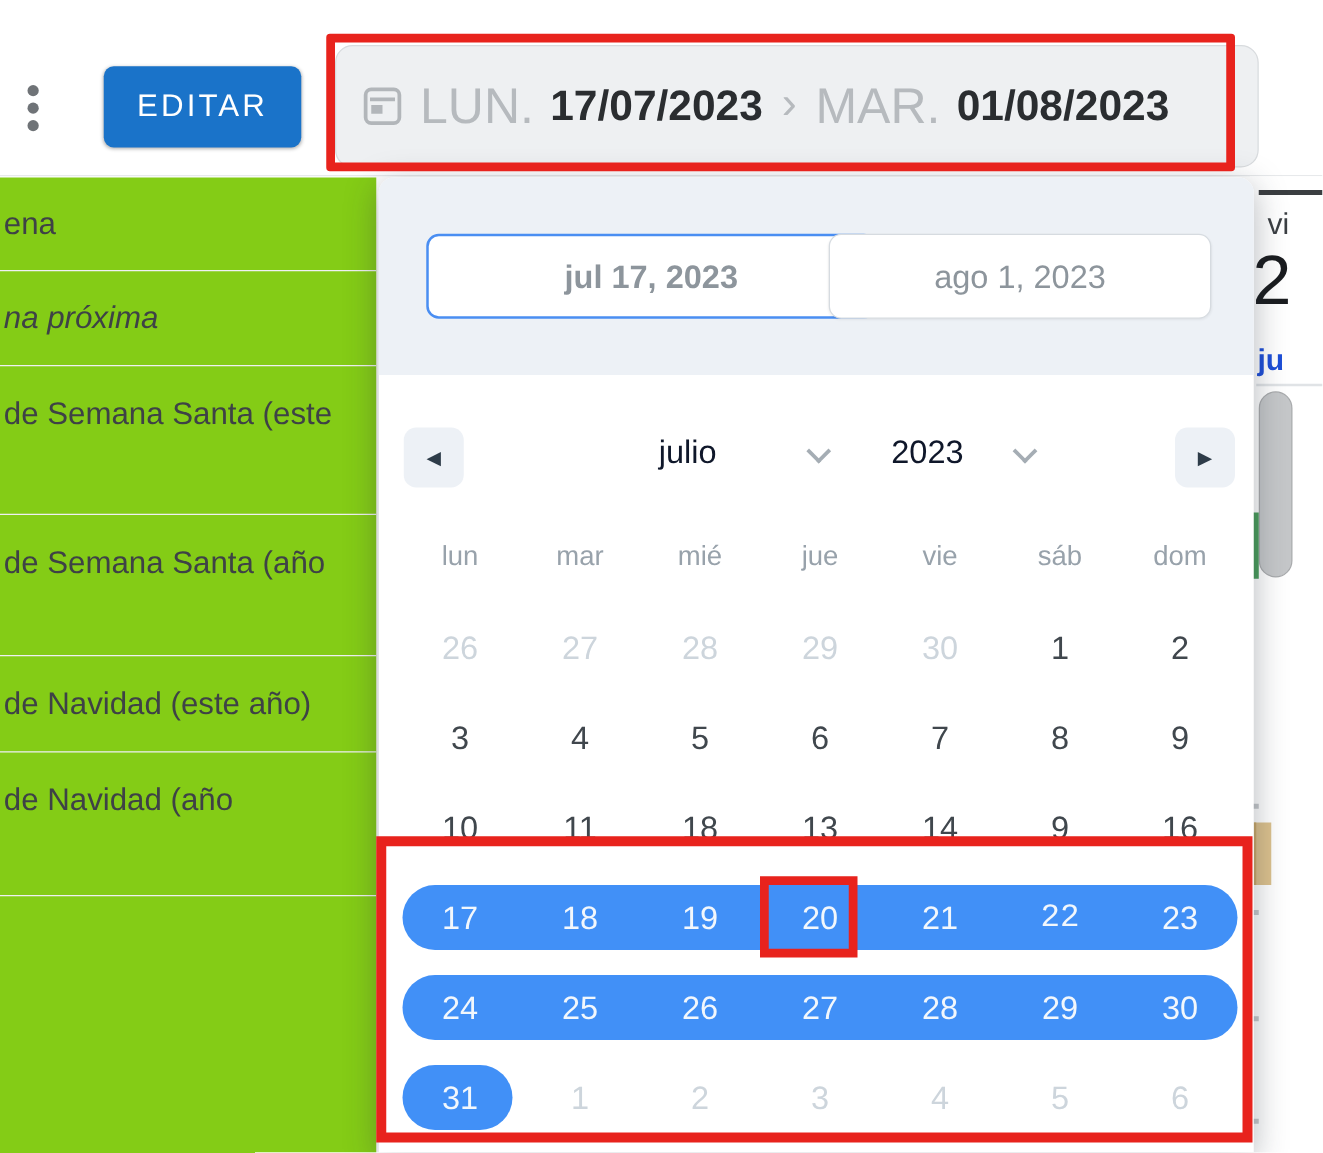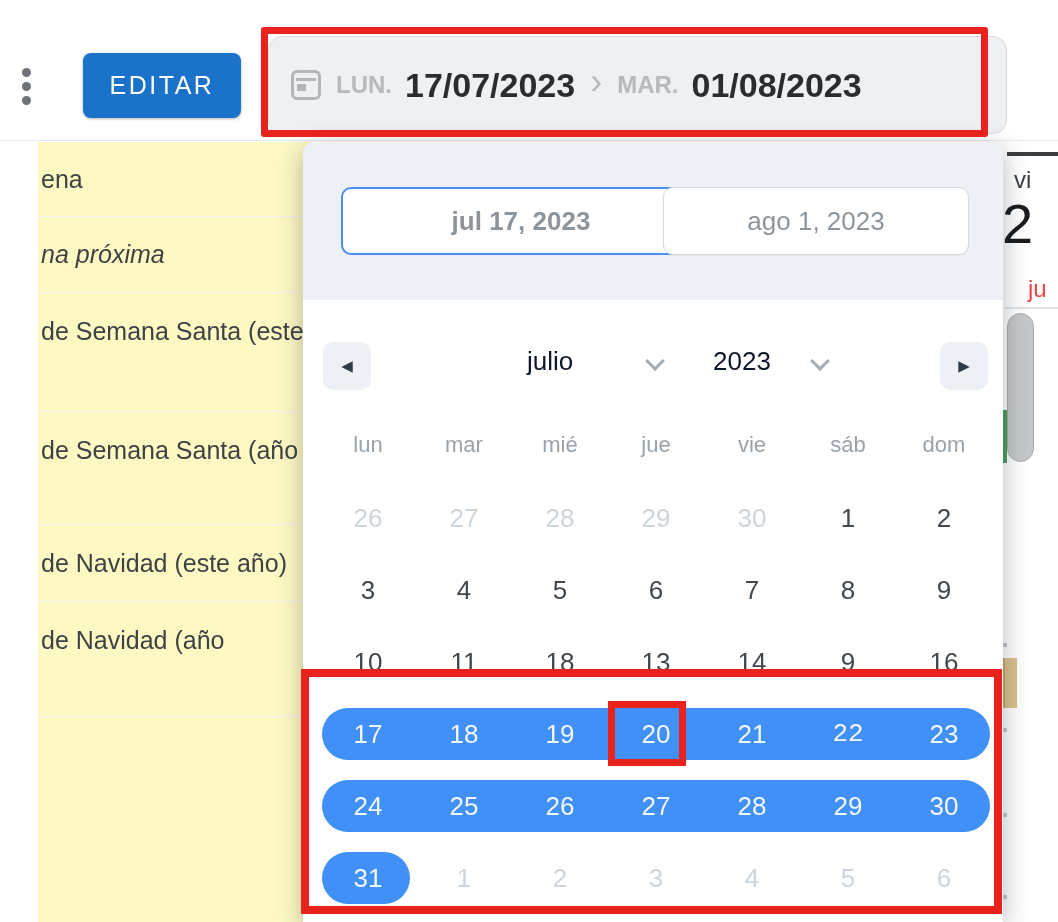--- a/index.html
+++ b/index.html
@@ -11,41 +11,41 @@
     border-bottom:1px solid #e7e9eb; z-index:3; }
   .kebab { position:absolute; left:20px; top:68px; width:12px; height:42px; cursor:pointer; }
   .kebab i { display:block; width:9px; height:9px; border-radius:50%; background:#6f7377; margin:0 auto 5px; }
   .btn-editar { position:absolute; left:83px; top:53px; width:158px; height:65px;
     background:#1a73c9; color:#fff; border:none; border-radius:8px; font-size:25px;
     letter-spacing:2.5px; font-weight:500; box-shadow:0 1px 3px rgba(0,0,0,.3); cursor:pointer;
     font-family:inherit; }
   .range-btn { position:absolute; left:268px; top:36px; width:739px; height:98px;
     background:#eef0f2; border:1px solid #d8dbde; border-radius:14px; display:flex;
     align-items:center; padding-left:22px; gap:13px; cursor:pointer; }
-  .range-btn .wd { font-size:24px; font-weight:700; color:#b6babe; }
+  .range-btn .wd { font-size:40px; font-weight:400; color:#b6babe; }
   .range-btn .dt { font-size:34px; font-weight:700; color:#2a2d30; }
   .range-btn .sep { font-size:36px; color:#b6babe; margin:0 2px; line-height:1; padding-bottom:6px; }
   .cal-icon { width:30px; height:30px; border:3px solid #b2b6ba; border-radius:6px; position:relative; margin-right:2px; }
   .cal-icon:before { content:""; position:absolute; left:2px; right:2px; top:5px; height:2.5px; background:#b2b6ba; }
   .cal-icon:after  { content:""; position:absolute; left:3px; top:11px; width:9px; height:7px; background:#b2b6ba; }
 
   
-  .menu { position:absolute; left:0; top:142px; width:301px; height:780px; background:#fef9c3; z-index:2;margin-left:38px; }
+  .menu { position:absolute; left:0; top:142px; width:301px; height:780px; background:#84cc16; z-index:2; }
   .menu-item { position:relative; border-bottom:1px solid #eef0f1; font-size:25px; color:#3e4246;
     display:flex; align-items:center; padding-left:3px; cursor:pointer; }
   .menu-item.tall { align-items:flex-start; padding-top:24px; }
   .mi-0 { height:75px; } .mi-1 { height:76px;font-style:italic; } .mi-2 { height:119px; }
   .mi-3 { height:113px;text-align:center; } .mi-4 { height:77px; } .mi-5 { height:115px; }
 
   
   .strip { position:absolute; left:1000px; top:141px; width:58px; height:781px; background:#fff; z-index:4; }
   .strip .darkline { position:absolute; left:7px; top:11px; width:51px; height:4px; background:#3b3e41; }
   .strip .t-wd { position:absolute; left:14px; top:25px; font-size:24px; color:#3b3f43; }
   .strip .t-day { position:absolute; left:2px; top:50px; font-size:56px; color:#1a1c1f; }
-  .strip .t-mo { position:absolute; left:28px; top:134px; font-size:24px; color:#ef4444; }
+  .strip .t-mo { position:absolute; left:6px; top:134px; font-size:24px; color:#1d4ed8;font-weight:bold; }
   .strip .lightline { position:absolute; left:5px; top:166px; width:53px; height:2px; background:#e0e3e6; }
   .strip .thumb { position:absolute; left:7px; top:172px; width:27px; height:149px; border-radius:14px;
     background:#c5c7c9; border:1px solid #a9abad; }
   .strip .greenbar { position:absolute; left:1px; top:269px; width:6px; height:53px; background:#4a9e5c; }
   .strip .tanbar { position:absolute; left:3px; top:517px; width:14px; height:50px; background:#dcc18d; border-left:2px solid #c9a869; }
   .strip .tick { position:absolute; width:5px; height:4px; background:#c6c9cc; left:2px; }
 
   
   .popup { position:absolute; left:303px; top:142px; width:700px; height:780px; background:#fff;
     border-radius:12px 12px 0 0; box-shadow:0 6px 26px rgba(40,50,60,.35); z-index:10; }

